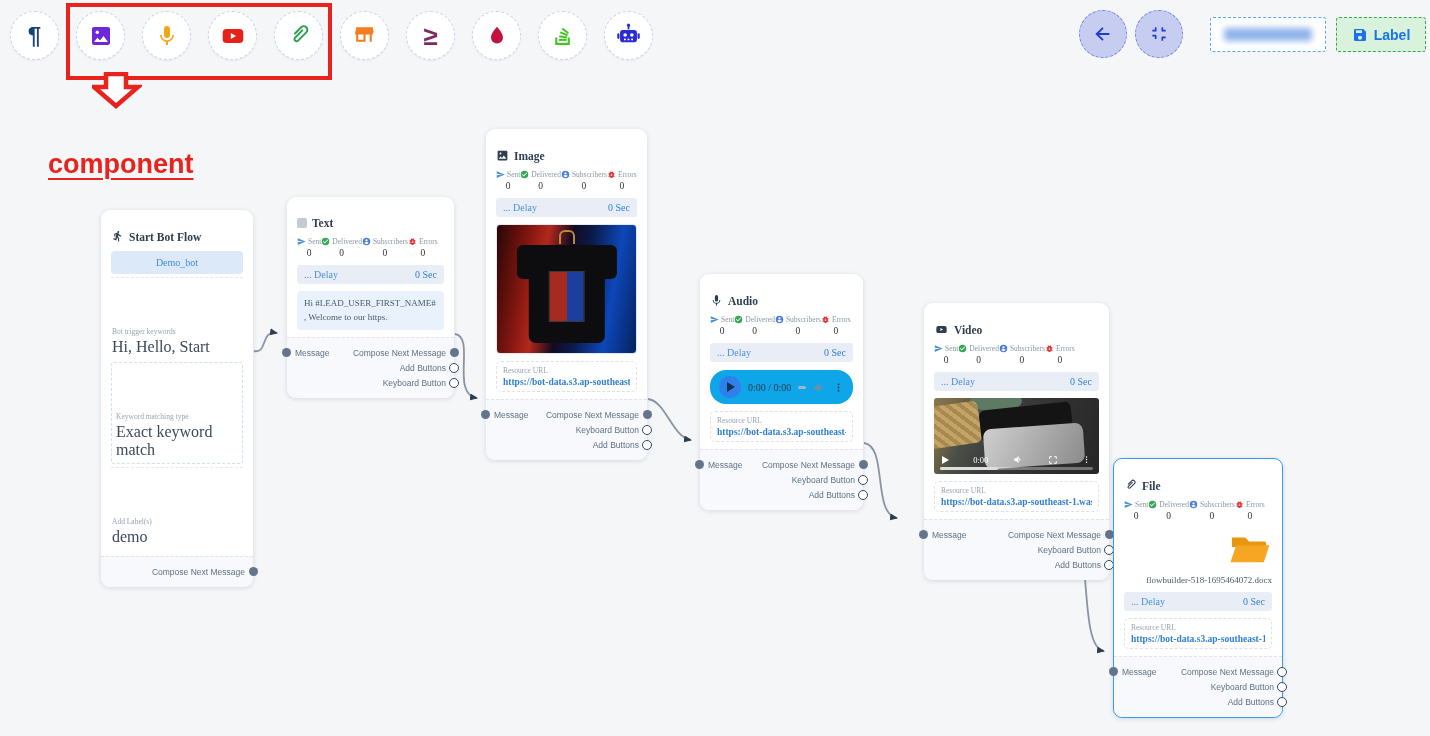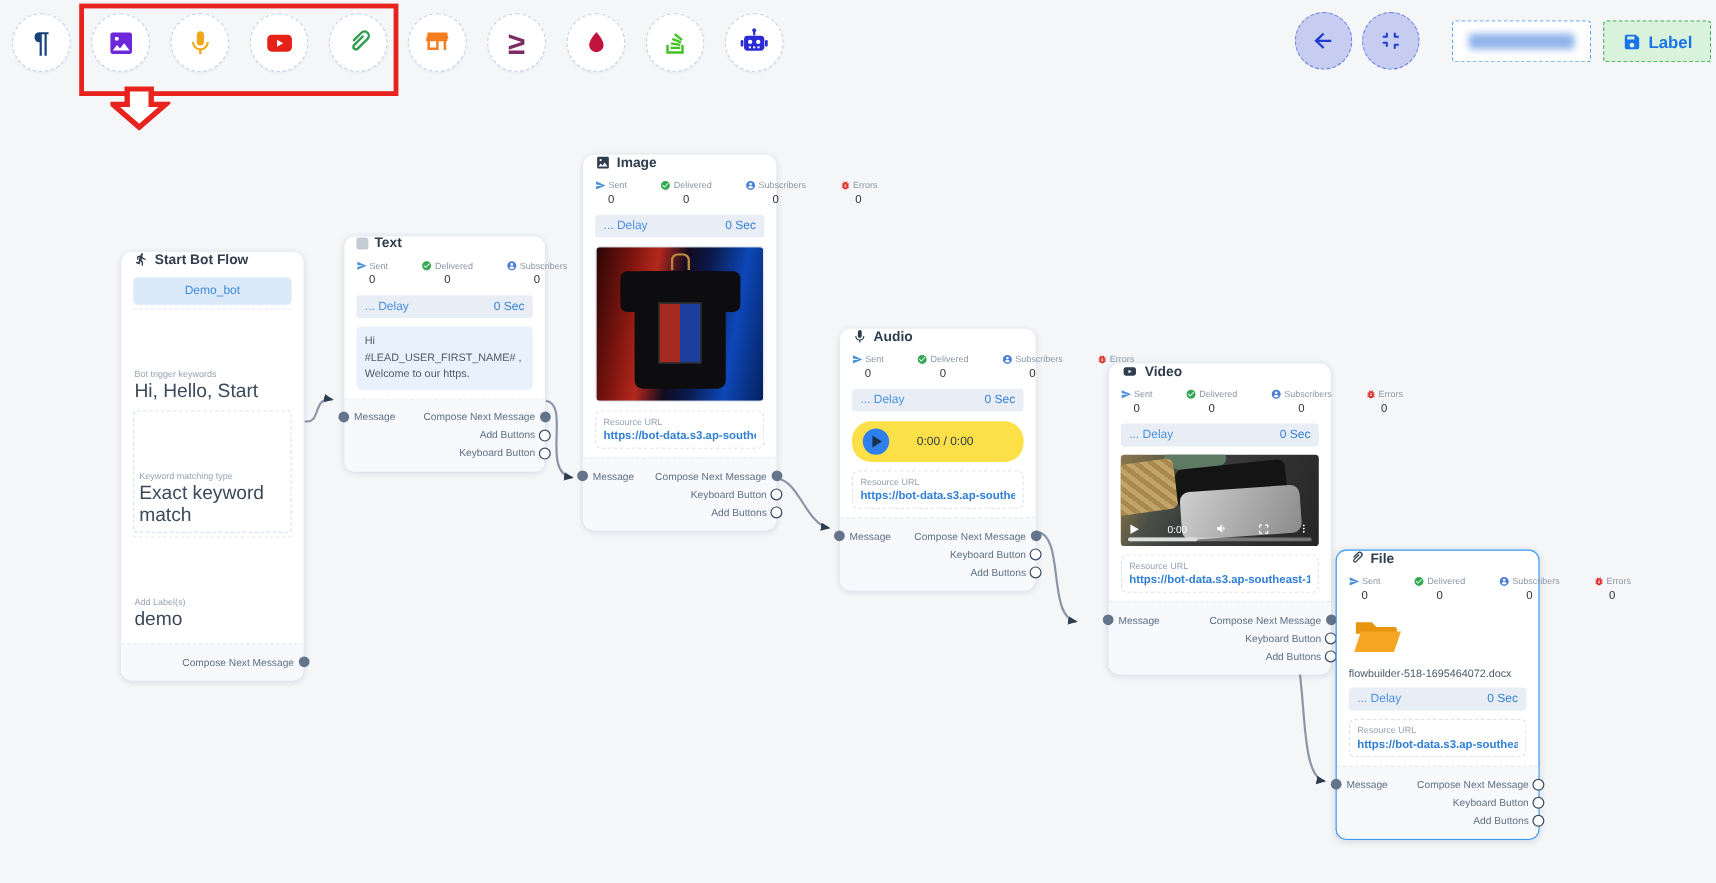--- a/index.html
+++ b/index.html
@@ -18,24 +18,24 @@
   .annot{position:absolute;left:48px;top:106px;font-size:27px;font-weight:bold;color:#e8221c;line-height:39px;z-index:4;}
   .annot span{text-decoration:underline;text-decoration-thickness:2px;text-underline-offset:5px;}
   
   .circle-btn{position:absolute;top:10px;width:46px;height:46px;border-radius:50%;background:#c7cdf0;border:1.5px dashed #6b85e8;display:flex;align-items:center;justify-content:center;z-index:3;cursor:pointer;}
   .blur-btn{position:absolute;left:1210px;top:17px;width:114px;height:33px;border:1.5px dashed #58a6f2;border-radius:3px;background:#fff;display:flex;align-items:center;justify-content:center;z-index:3;cursor:pointer;}
   .blur-blob{width:88px;height:13px;background:#8fb3ea;border-radius:3px;filter:blur(3px);}
   .save-btn{position:absolute;left:1336px;top:17px;width:88px;height:33px;background:#d9f2dc;border:1.5px dashed #3aa655;border-radius:3px;display:flex;align-items:center;justify-content:center;gap:6px;color:#1a73e8;font-weight:bold;font-size:14px;z-index:3;cursor:pointer;}
   
   .node{position:absolute;background:#fff;border-radius:9px;box-shadow:0 1px 5px rgba(30,50,90,.14);z-index:2;}
   .node.selected{border:1.5px solid #3b9af0;}
-  .nbody{padding:0 10px 7px;}
+  .nbody{padding:20px 10px 7px;font-family:Liberation Serif, serif;}
   .ntitle{display:flex;align-items:center;gap:5px;font-size:11.5px;font-weight:bold;color:#2f3e4e;}
   .sq-icon{width:10px;height:10px;background:#c4cbd4;border-radius:2px;}
-  .stats{display:flex;justify-content:flex-start;margin-top:8px;gap:28px;}
+  .stats{display:flex;justify-content:flex-start;margin-top:8px;}
   .stat{display:flex;flex-direction:column;align-items:center;gap:2px;}
   .s-top{display:flex;align-items:center;gap:2px;font-size:7.5px;color:#8a97a6;}
   .s-val{font-size:9.5px;color:#333;}
   .delay{display:flex;justify-content:space-between;background:#e9eef6;border-radius:3px;padding:4px 7px;font-size:10px;color:#4a90dc;margin-top:7px;cursor:pointer;}
   .delay .dv{color:#2f7fd4;}
   .msgbox{background:#e9f2fc;border-radius:4px;padding:6px 7px;font-size:9px;color:#4a5a6a;margin-top:7px;line-height:1.5;}
   .res{border:1px dashed #dbe2ec;border-radius:5px;padding:4px 6px;margin-top:7px;}
   .res-label{font-size:7.5px;color:#97a3b2;}
   .res-url{font-size:9.5px;color:#2f7fd4;font-weight:bold;display:block;margin-top:2px;white-space:nowrap;overflow:hidden;cursor:pointer;}
   .nfoot{background:#f7f9fc;border-top:1px dashed #dde3ec;border-radius:0 0 9px 9px;padding:7px 8px 8px;}
@@ -65,27 +65,27 @@
   .v-basket{position:absolute;left:-8px;top:6px;width:54px;height:42px;border-radius:6px;transform:rotate(-8deg);
     background:repeating-linear-gradient(45deg,#c2a468 0 4px,#a9894e 4px 8px);}
   .v-plant{position:absolute;left:36px;top:-8px;width:52px;height:22px;background:#5f7a63;border-radius:50%;}
   .v-tee-dark{position:absolute;left:46px;top:8px;width:92px;height:32px;background:#141414;border-radius:6px;transform:rotate(-6deg);}
   .v-tee-gray{position:absolute;left:50px;top:28px;width:100px;height:40px;background:linear-gradient(120deg,#cfcfcf,#8b8b8b);border-radius:8px;transform:rotate(-4deg);}
   .v-ctrl{position:absolute;left:0;right:0;bottom:9px;display:flex;align-items:center;justify-content:space-between;color:#fff;font-size:8.5px;padding:0 8px;}
   .v-play{width:0;height:0;border-left:7px solid #fff;border-top:4.5px solid transparent;border-bottom:4.5px solid transparent;}
   .v-prog{position:absolute;left:6px;right:6px;bottom:4px;height:3px;background:rgba(255,255,255,.35);border-radius:2px;}
   .v-prog i{display:block;width:38%;height:100%;background:#ddd;border-radius:2px;}
   
-  .player{display:flex;align-items:center;gap:23px;background:#fde047;border-radius:16px;padding:6px 9px;margin-top:8px;}
+  .player{display:flex;align-items:center;gap:7px;background:#0ea5e9;border-radius:16px;padding:6px 9px;margin-top:8px;}
   .p-play{width:22px;height:22px;border-radius:50%;background:#2f80ed;display:flex;align-items:center;justify-content:center;flex:none;cursor:pointer;}
   .p-tri{width:0;height:0;border-left:8px solid #16324a;border-top:5px solid transparent;border-bottom:5px solid transparent;margin-left:2px;}
   .p-time{font-size:10px;color:#2b3a4a;white-space:nowrap;}
   .p-track{flex:1;height:3px;background:#9fb4c8;border-radius:2px;max-width:24px;cursor:pointer;}
   
-  .folder-wrap{display:flex;flex-direction:column;align-items:flex-start;margin-top:9px;}
+  .folder-wrap{display:flex;flex-direction:column;align-items:flex-end;margin-top:9px;}
   .fname{font-size:9px;color:#4a5a6a;margin-top:7px;}
 </style>
 </head>
 <body>
 
 <svg width="0" height="0" style="position:absolute">
   <defs>
     <symbol id="i-img" viewBox="0 0 24 24">
         <path fill="currentColor" d="M21 19V5c0-1.1-.9-2-2-2H5c-1.1 0-2 .9-2 2v14c0 1.1.9 2 2 2h14c1.1 0 2-.9 2-2zM8.5 13.5l2.5 3.01L14.5 12l4.5 6H5l3.5-4.5z"></path>
         <circle fill="#fff" cx="8.3" cy="8.3" r="1.7"></circle>
@@ -234,20 +234,21 @@
       </svg>
     </div>
 </div>
 
 <div class="hl-box"></div>
 <svg class="hl-arrow" width="50" height="37">
   <polygon points="14,2 34,2 34,15 46,15 24,34 2,15 14,15" fill="#fff" stroke="#e8221c" stroke-width="4.5"></polygon>
 </svg>
 <div class="annot">
   <br>
+  <span>component</span>
 </div>
 
 <div class="circle-btn" style="left:1079px;">
     <svg width="22" height="22">
       <use href="#i-back"></use>
     </svg>
   </div>
 <div class="circle-btn" style="left:1135px;">
     <svg width="20" height="20">
       <use href="#i-compress"></use>

